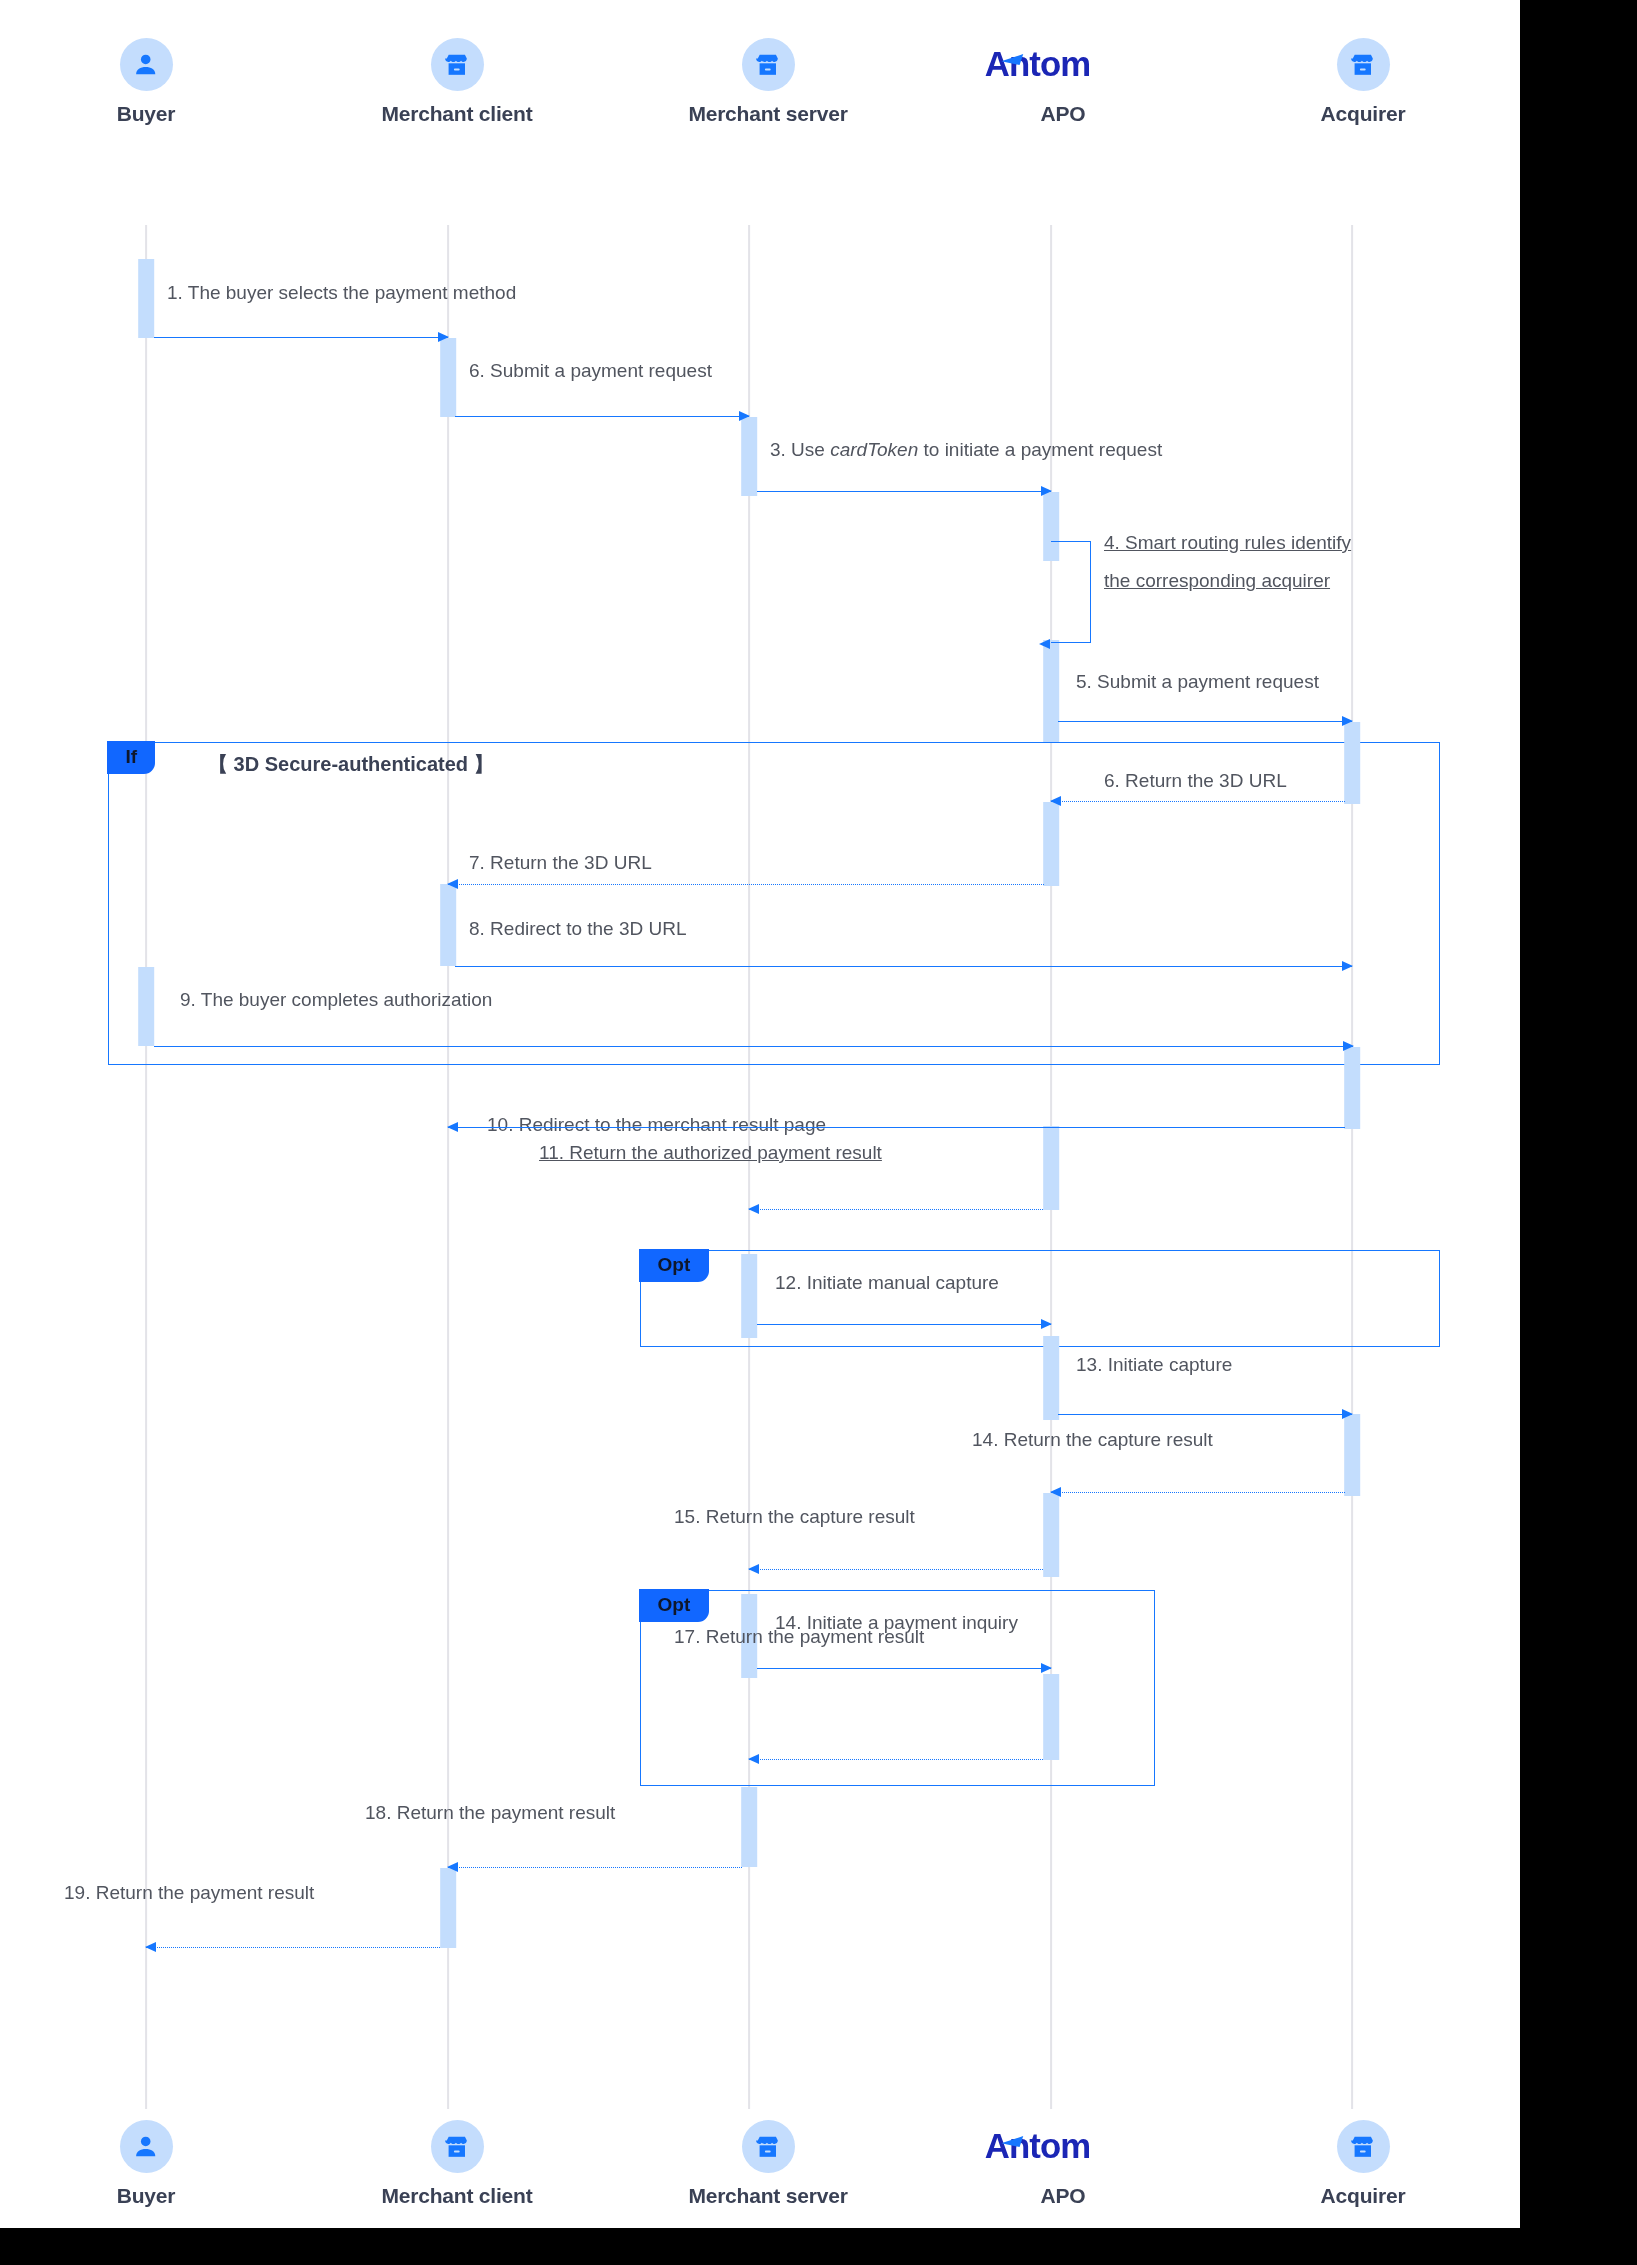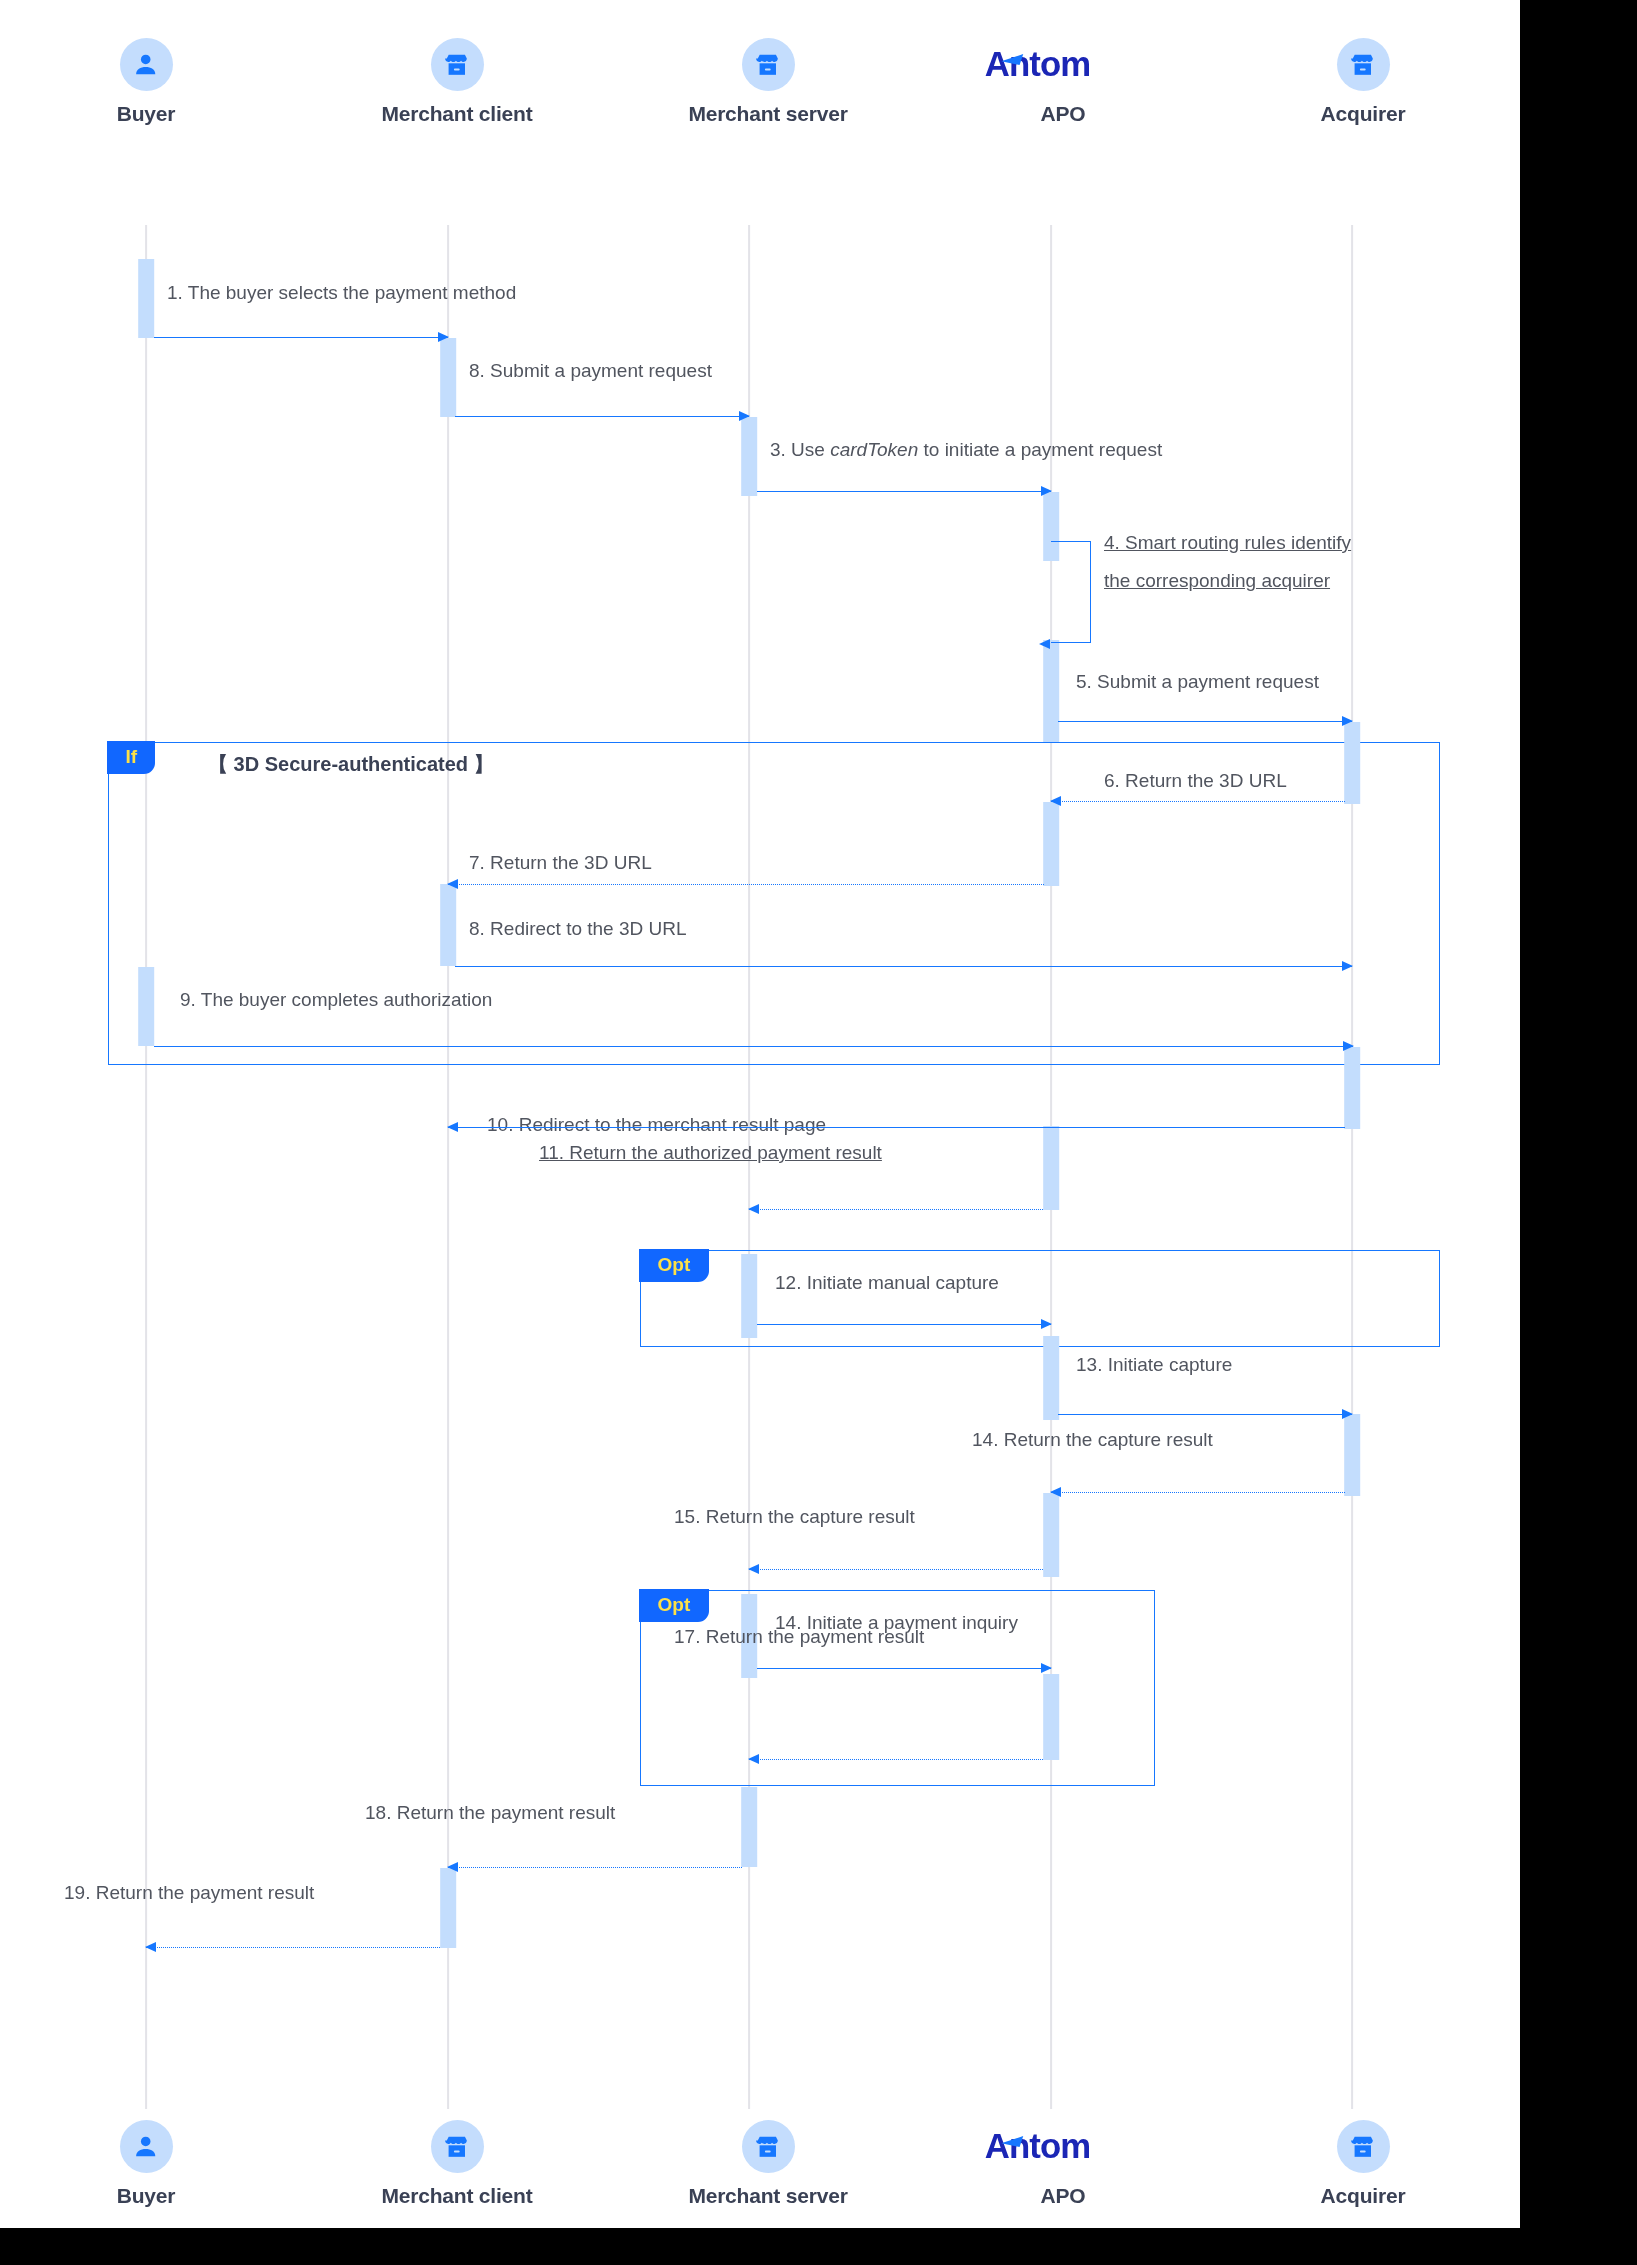--- a/index.html
+++ b/index.html
@@ -127,21 +127,21 @@
   
   .fragment {
     position: absolute;
     border: 1.8px solid #1677ff;
     background: transparent;
   }
   .frag-tag {
     position: absolute;
     left: -1.8px; top: -1.8px;
     background: #1167ff;
-    color: #fde047;
+    color: #0f172a;
     font-size: 19px;
     font-weight: bold;
     padding: 5.5px 18.3px 6.4px 18.3px;
     border-bottom-right-radius: 11px;
     line-height: 1.1;
   }
   .frag-cond {
     position: absolute;
     font-size: 20px;
     font-weight: bold;
@@ -246,21 +246,21 @@
     <div class="activation" style="left:1051px; top:1674px; height:86px;"></div>
     <div class="activation" style="left:749px;  top:1787px; height:80px;"></div>
     <div class="activation" style="left:448px;  top:1868px; height:80px;"></div>
 
     <div class="msg-label" style="left:167px; top:280px;">1. The buyer selects the payment method</div>
     <div class="msg right" style="left:154px; top:337px; width:294px;">
       <div class="line"></div>
         <div class="head"></div>
     </div>
 
-    <div class="msg-label" style="left:469px; top:358px;">8. Submit a payment request</div>
+    <div class="msg-label" style="left:469px; top:358px;">6. Submit a payment request</div>
     <div class="msg right" style="left:455px; top:416px; width:294px;">
       <div class="line"></div>
         <div class="head"></div>
     </div>
 
     <div class="msg-label" style="left:770px; top:437px;">
       <span>3. Use </span><span class="em">cardToken</span><span> to initiate a payment request</span>
     </div>
     <div class="msg right" style="left:757px; top:491px; width:294px;">
       <div class="line"></div>

